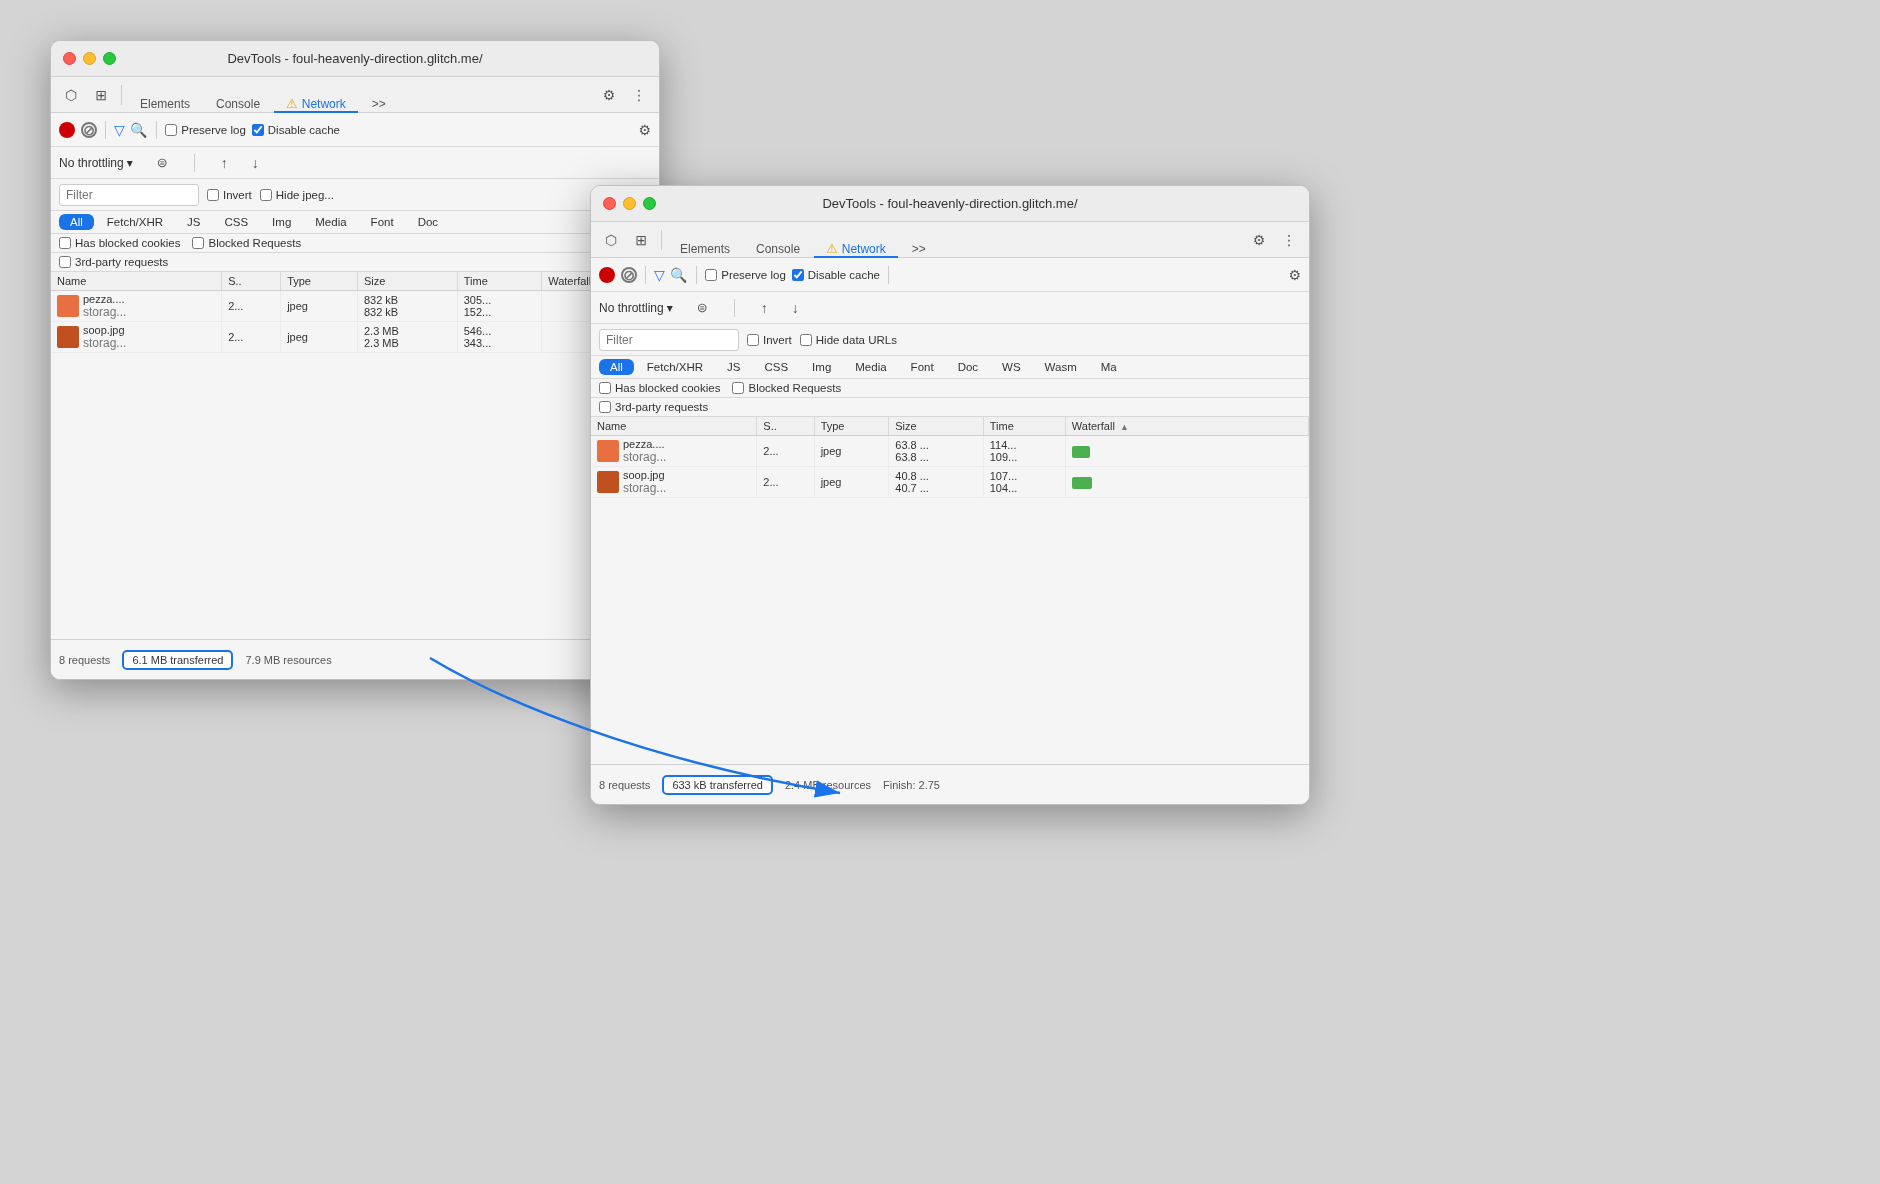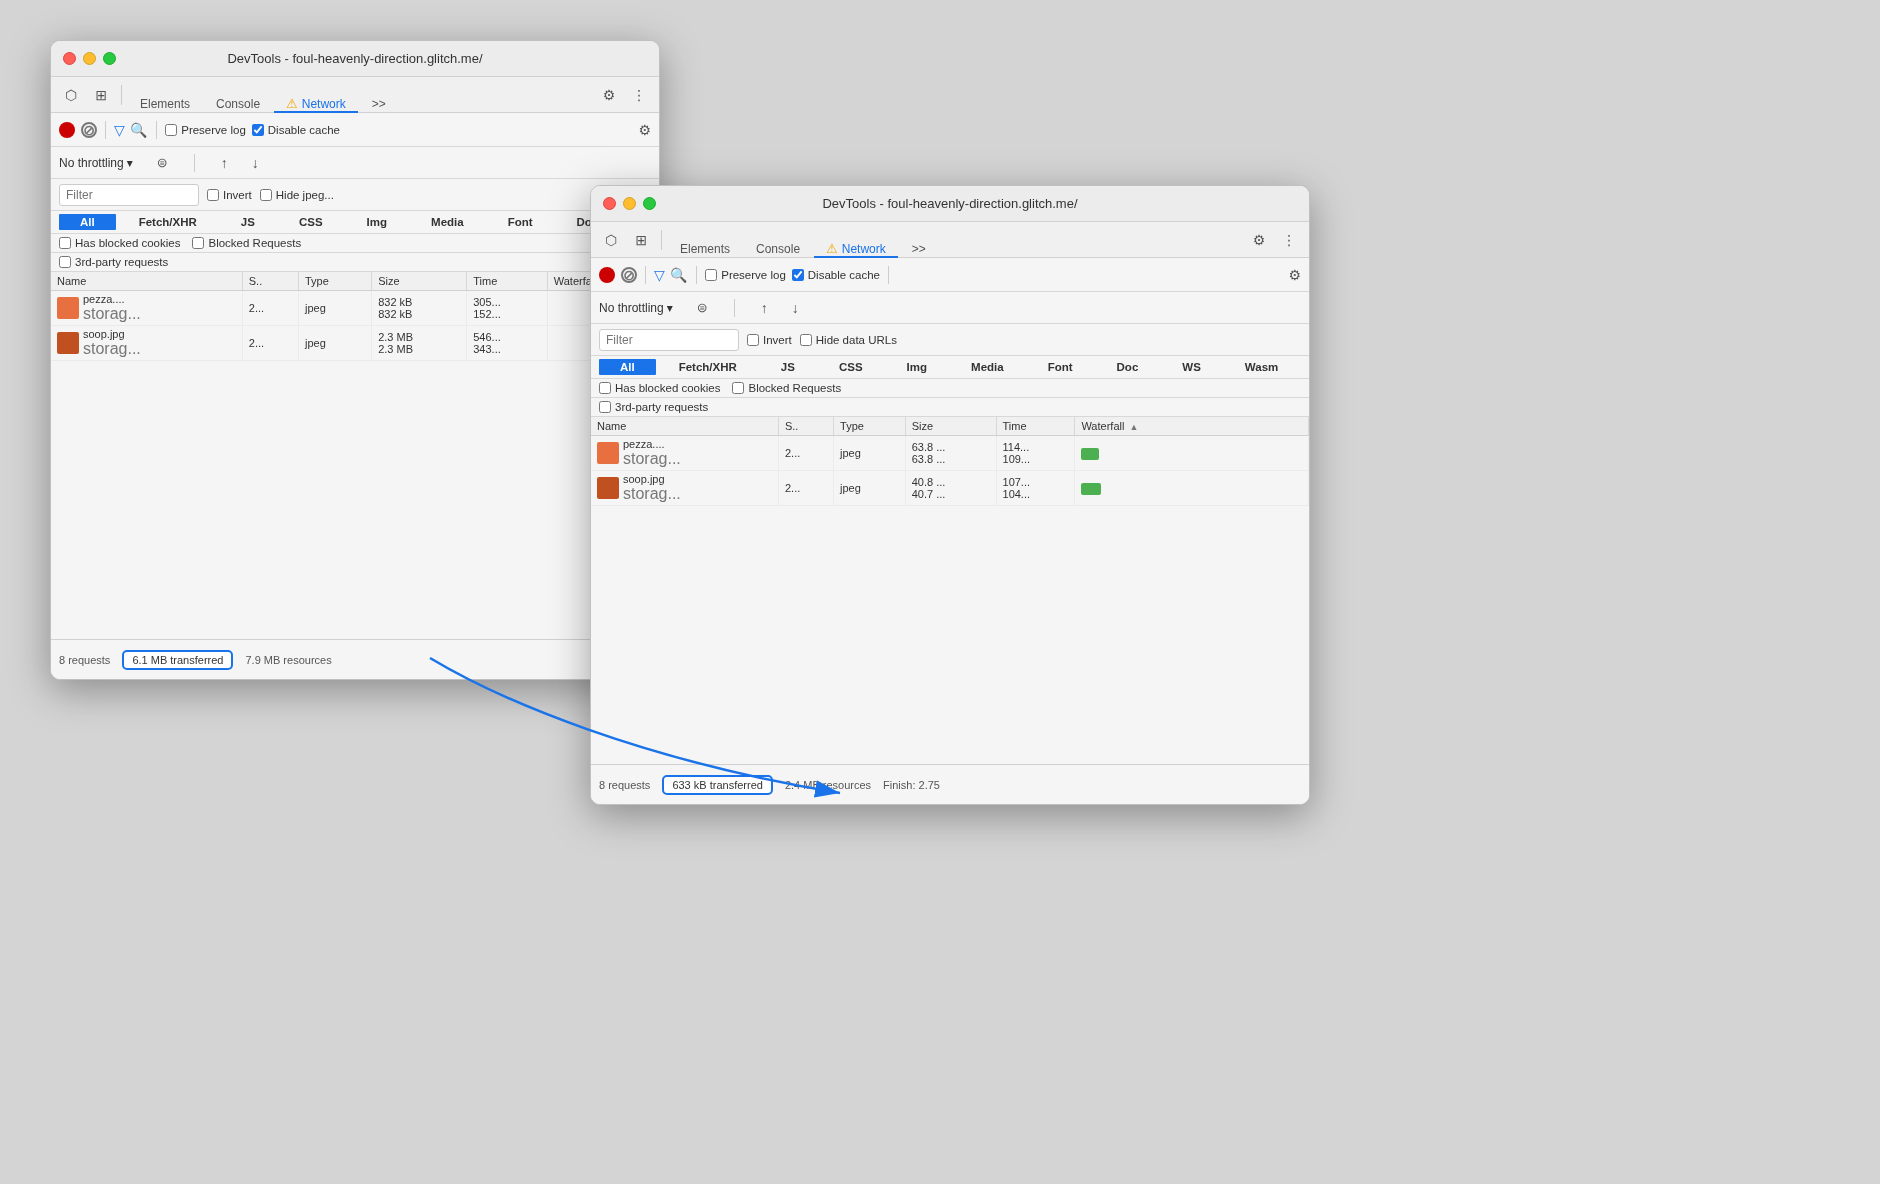--- a/index.html
+++ b/index.html
@@ -253,29 +253,28 @@
       padding: 3px 8px;
       display: flex;
       align-items: center;
       gap: 2px;
       border-bottom: 1px solid #d8d8d8;
       flex-wrap: nowrap;
       overflow: hidden;
     }
 
     .type-btn {
-      padding: 2px 21px;
+      padding: 2px 11px;
       font-size: 11.5px;
       border: none;
       background: transparent;
-      border-radius: 1px;
+      border-radius: 6px;
       cursor: pointer;
       color: #333;
       white-space: nowrap;
-      font-weight: bold;
     }
 
     .type-btn.active {
       background: #1a73e8;
       color: white;
     }
 
     
     .checkbox-row {
       background: #f5f5f5;
@@ -315,21 +314,21 @@
       text-overflow: ellipsis;
     }
 
     .resource-name {
       display: flex;
       flex-direction: column;
       font-size: 11px;
     }
 
     .resource-name .name { color: #333; }
-    .resource-name .url { color: #777; font-size: 16px; }
+    .resource-name .url { color: #777; font-size: 12px; }
 
     
     .status-bar {
       background: #f5f5f5;
       height: 40px;
       display: flex;
       align-items: center;
       padding: 0 8px;
       border-top: 1px solid #d0d0d0;
       gap: 12px;

